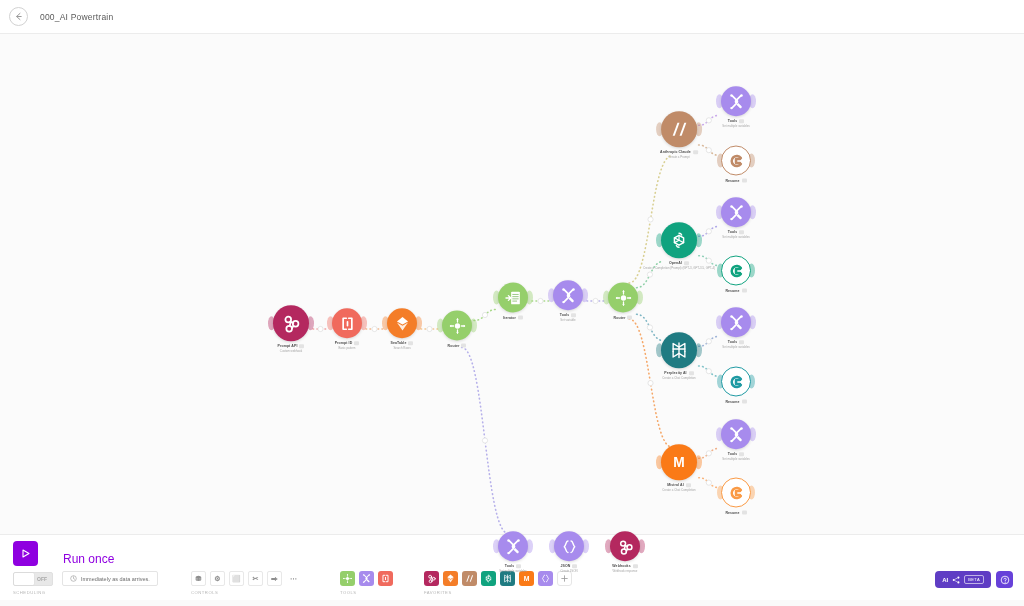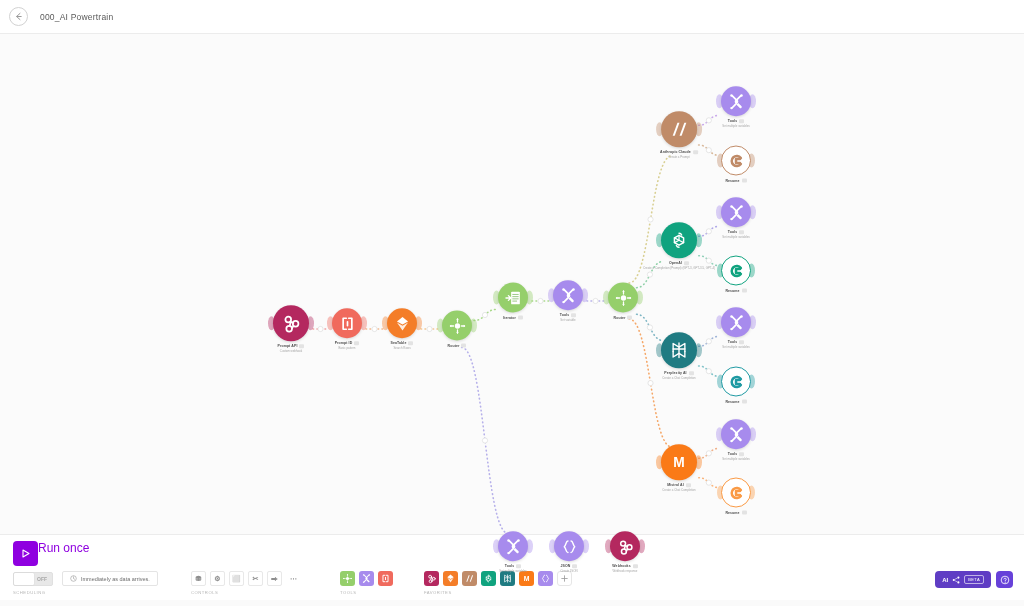--- a/index.html
+++ b/index.html
@@ -69,21 +69,21 @@
   .ear.l { left: -5px; }
   .ear.r { right: -5px; }
 
   
   #bottombar {
     position: absolute; bottom: 0; left: 0; width: 1024px; height: 66px;
     background: #fff; border-top: 1px solid #ececec;
   }
   #runonce {
     position: absolute; left: 13px; top: 6px;
-    display: flex; align-items: flex-start; gap: 0; cursor: pointer;
+    display: flex; align-items: flex-end; gap: 25px; cursor: pointer;
   }
   .run-icon {
     width: 25px; height: 25px; border-radius: 4px; background: #8f00e0;
     display: flex; align-items: center; justify-content: center;
   }
   #run-label { color: #8f00e0; font-size: 12px; }
   #scheduling {
     position: absolute; left: 13px; top: 36px;
     display: flex; flex-direction: column; gap: 3px;
   }

